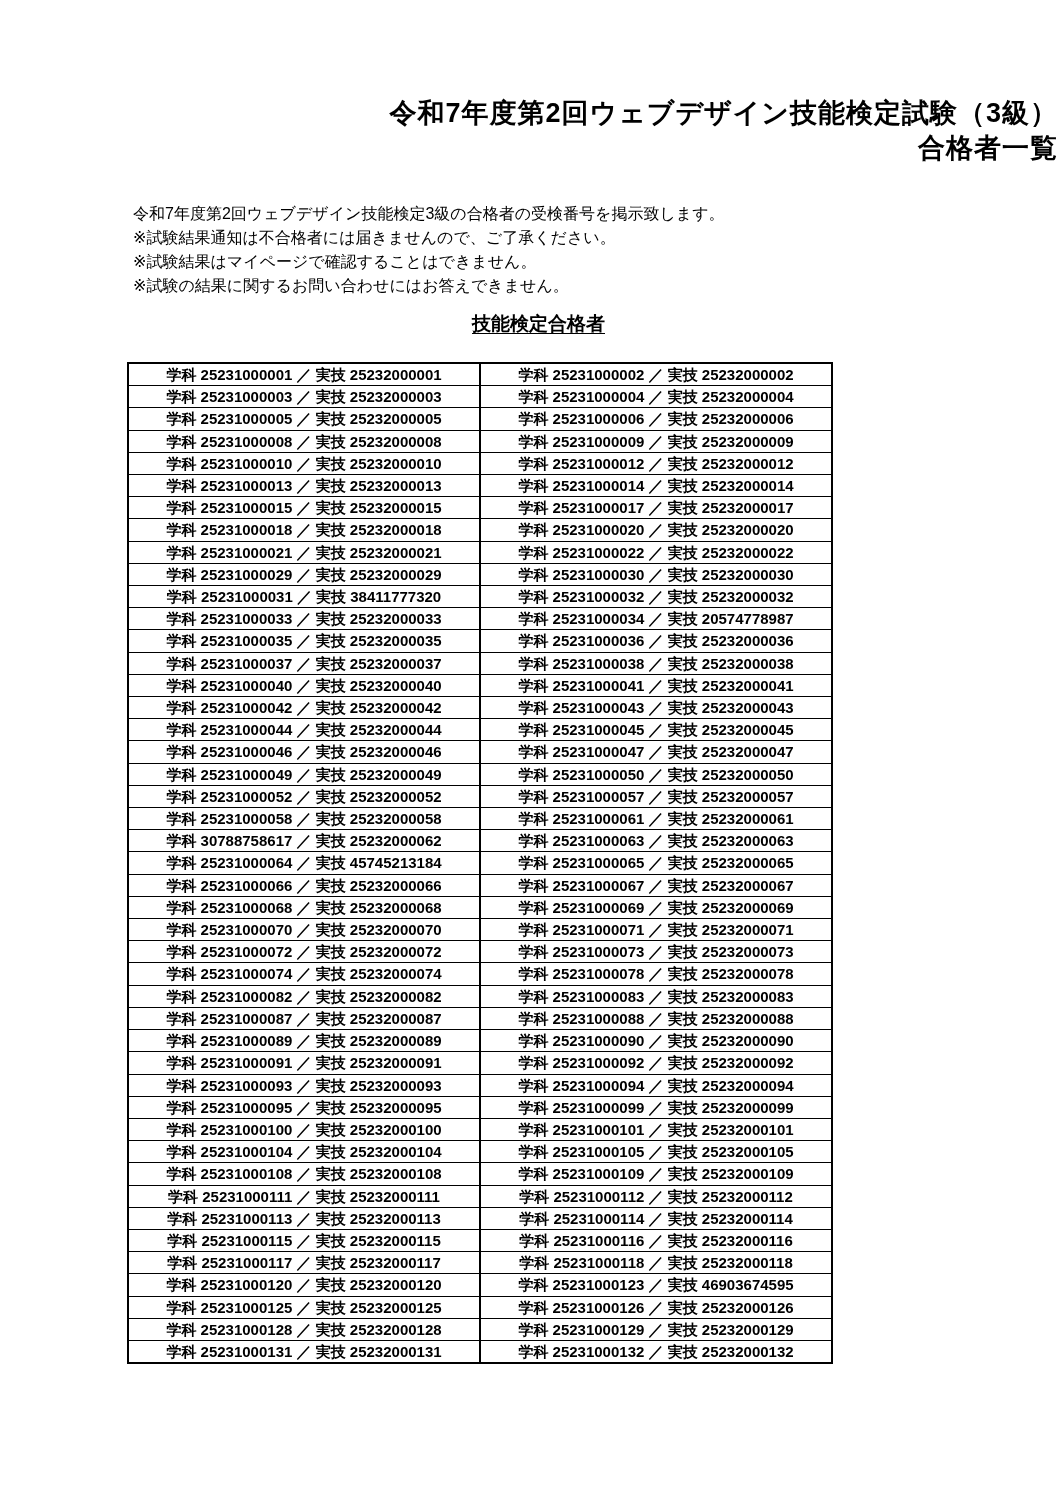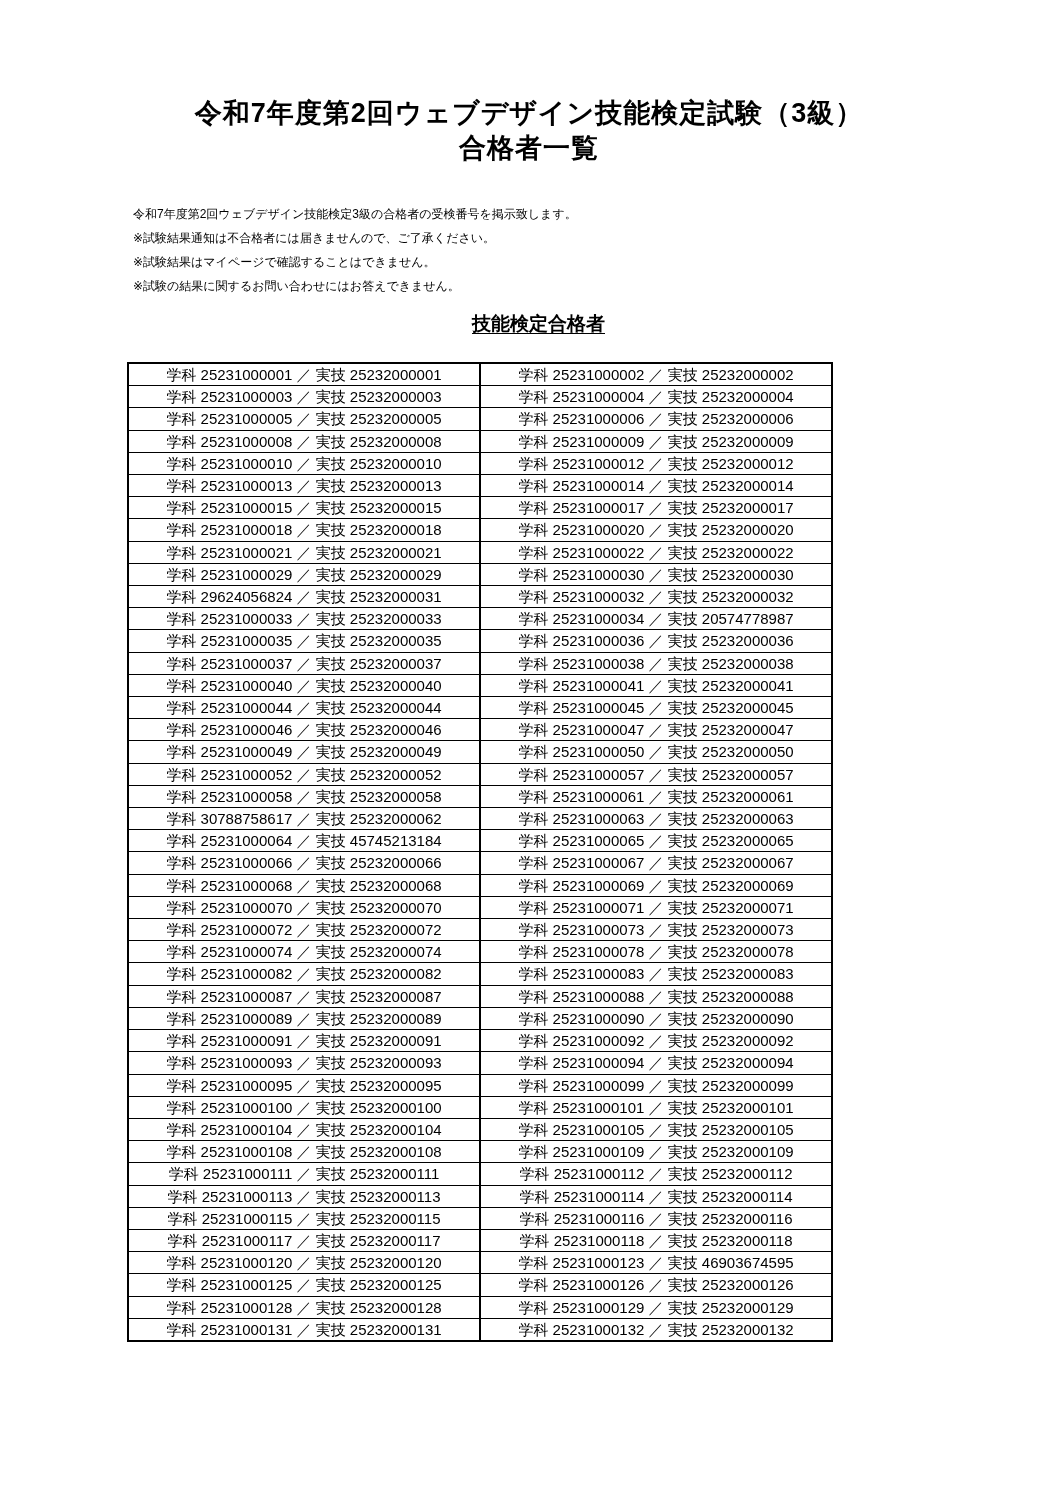--- a/index.html
+++ b/index.html
@@ -12,29 +12,29 @@
   .page {
     position: relative;
     width: 1058px;
     height: 1496px;
     background: #ffffff;
     overflow: hidden;
   }
   .title {
     margin: 0;
     padding-top: 96px;
-    text-align: center;
+    text-align: right;
     font-size: 27px;
     font-weight: bold;
     line-height: 35px;
     letter-spacing: 1px;
   }
   .intro {
     margin: 36px 0 0 133px;
-    font-size: 12px;
+    font-size: 16px;
     line-height: 24px;
   }
   .intro p {
     margin: 0;
     padding: 0;
   }
   .section-header {
     margin-top: 13px;
     text-align: center;
     font-size: 19px;
@@ -44,20 +44,21 @@
   .section-header span {
     text-decoration: underline;
     text-underline-offset: 3px;
   }
   table.results {
     border-collapse: collapse;
     table-layout: fixed;
     margin: 25px 0 0 127px;
     width: 706px;
     border: 2px solid #000000;
+    font-weight: bold;
   }
   table.results td {
     width: 50%;
     border: 1px solid #000000;
     height: 21.2px;
     line-height: 21.2px;
     padding: 0;
     text-align: center;
     vertical-align: middle;
     font-size: 15px;
@@ -125,40 +126,44 @@
         </tr>
         <tr>
           <td>学科 25231000021 ／ 実技 25232000021</td>
           <td>学科 25231000022 ／ 実技 25232000022</td>
         </tr>
         <tr>
           <td>学科 25231000029 ／ 実技 25232000029</td>
           <td>学科 25231000030 ／ 実技 25232000030</td>
         </tr>
         <tr>
-          <td>学科 29624056824 ／ 実技 25232000031</td>
+          <td>学科 25231000031 ／ 実技 38411777320</td>
           <td>学科 25231000032 ／ 実技 25232000032</td>
         </tr>
         <tr>
           <td>学科 25231000033 ／ 実技 25232000033</td>
           <td>学科 25231000034 ／ 実技 20574778987</td>
         </tr>
         <tr>
           <td>学科 25231000035 ／ 実技 25232000035</td>
           <td>学科 25231000036 ／ 実技 25232000036</td>
         </tr>
         <tr>
           <td>学科 25231000037 ／ 実技 25232000037</td>
           <td>学科 25231000038 ／ 実技 25232000038</td>
         </tr>
         <tr>
           <td>学科 25231000040 ／ 実技 25232000040</td>
           <td>学科 25231000041 ／ 実技 25232000041</td>
         </tr>
         <tr>
+          <td>学科 25231000042 ／ 実技 25232000042</td>
+          <td>学科 25231000043 ／ 実技 25232000043</td>
+        </tr>
+        <tr>
           <td>学科 25231000044 ／ 実技 25232000044</td>
           <td>学科 25231000045 ／ 実技 25232000045</td>
         </tr>
         <tr>
           <td>学科 25231000046 ／ 実技 25232000046</td>
           <td>学科 25231000047 ／ 実技 25232000047</td>
         </tr>
         <tr>
           <td>学科 25231000049 ／ 実技 25232000049</td>
           <td>学科 25231000050 ／ 実技 25232000050</td>

